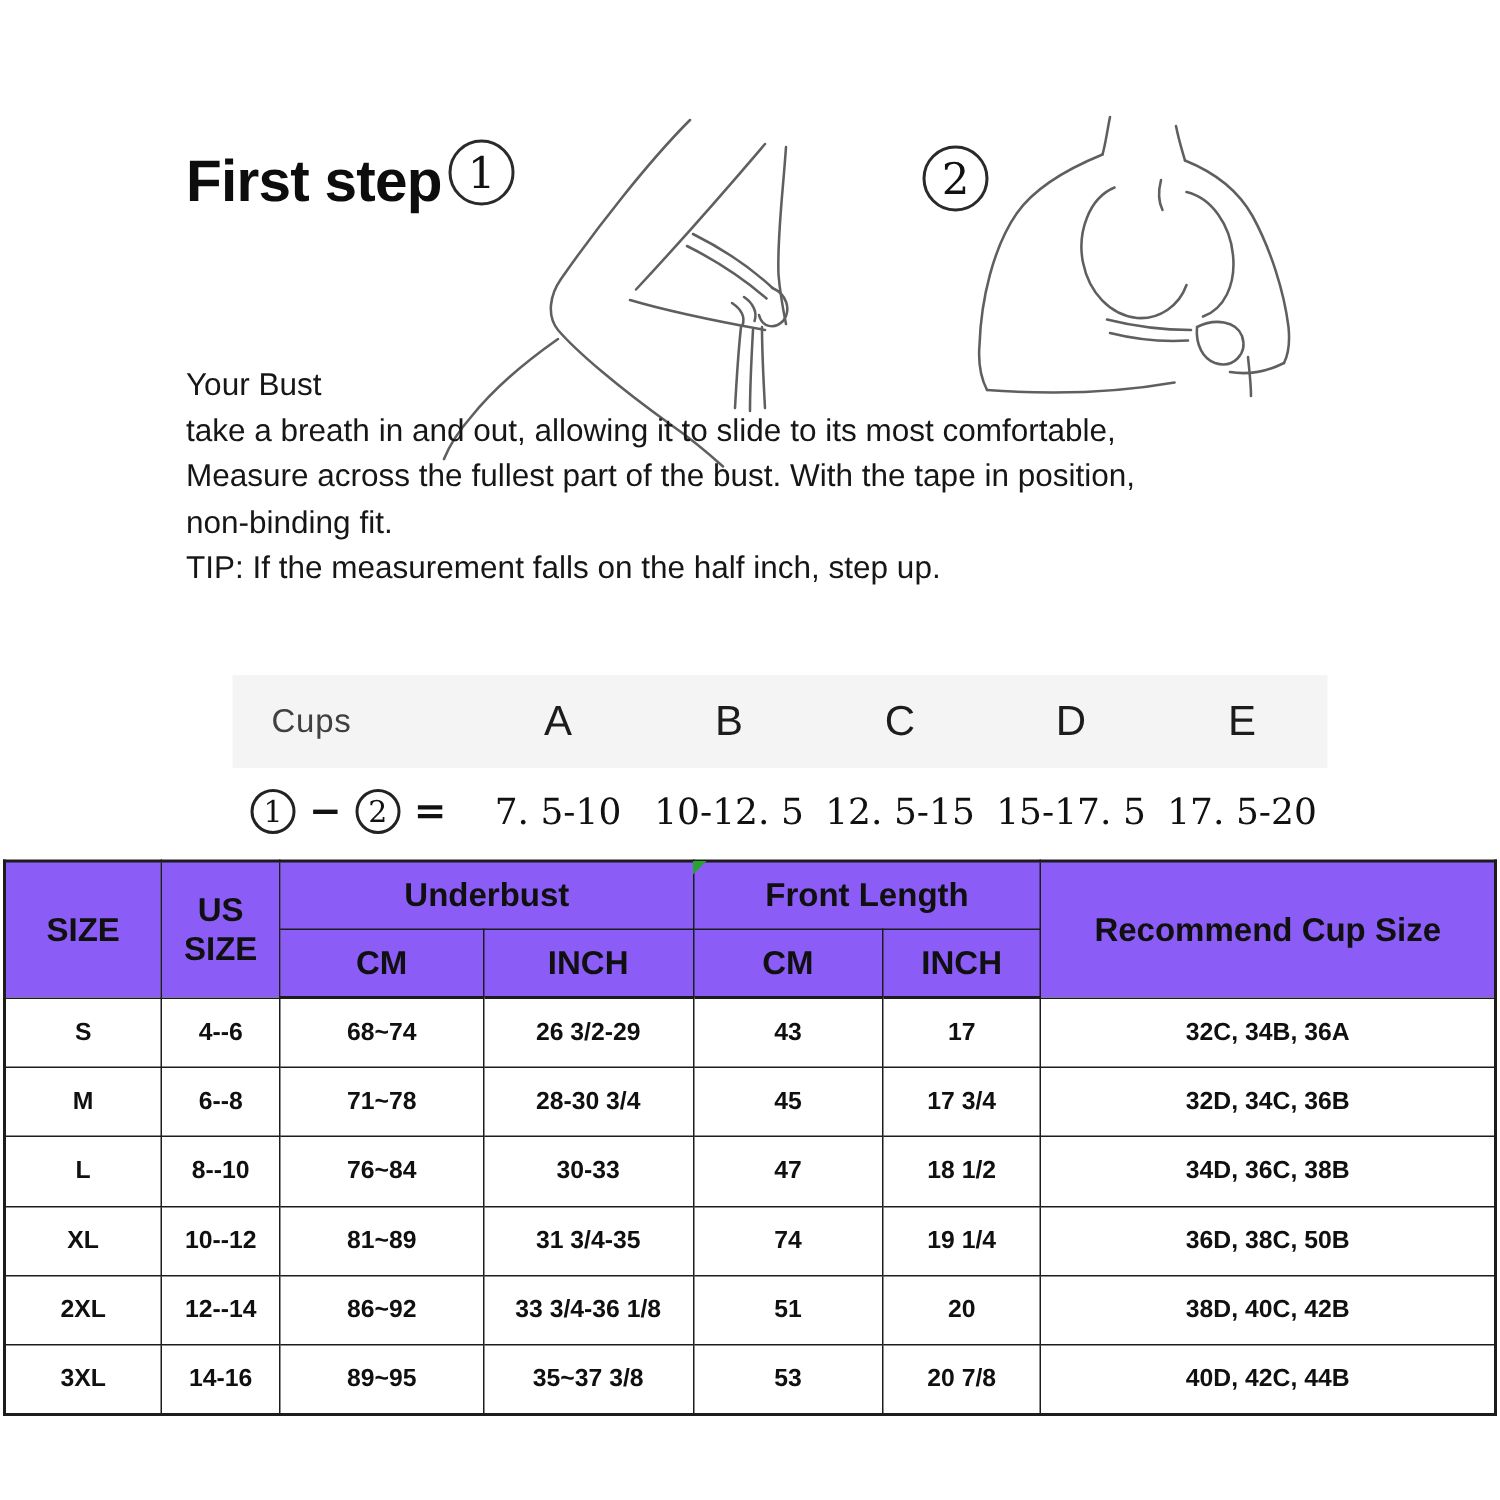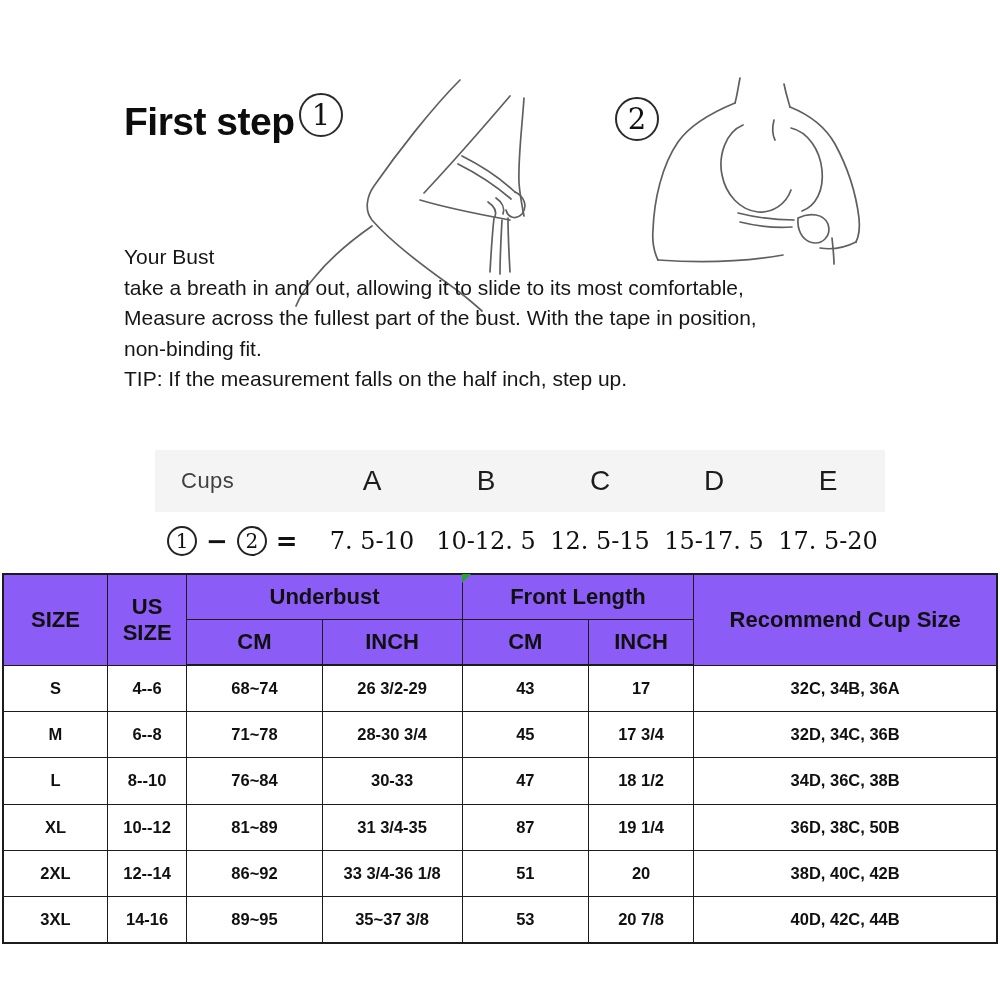--- a/index.html
+++ b/index.html
@@ -192,21 +192,21 @@
           <td>30-33</td>
           <td>47</td>
           <td>18 1/2</td>
           <td>34D, 36C, 38B</td>
         </tr>
         <tr>
           <td>XL</td>
           <td>10--12</td>
           <td>81~89</td>
           <td>31 3/4-35</td>
-          <td>87</td>
+          <td>74</td>
           <td>19 1/4</td>
           <td>36D, 38C, 50B</td>
         </tr>
         <tr>
           <td>2XL</td>
           <td>12--14</td>
           <td>86~92</td>
           <td>33 3/4-36 1/8</td>
           <td>51</td>
           <td>20</td>

